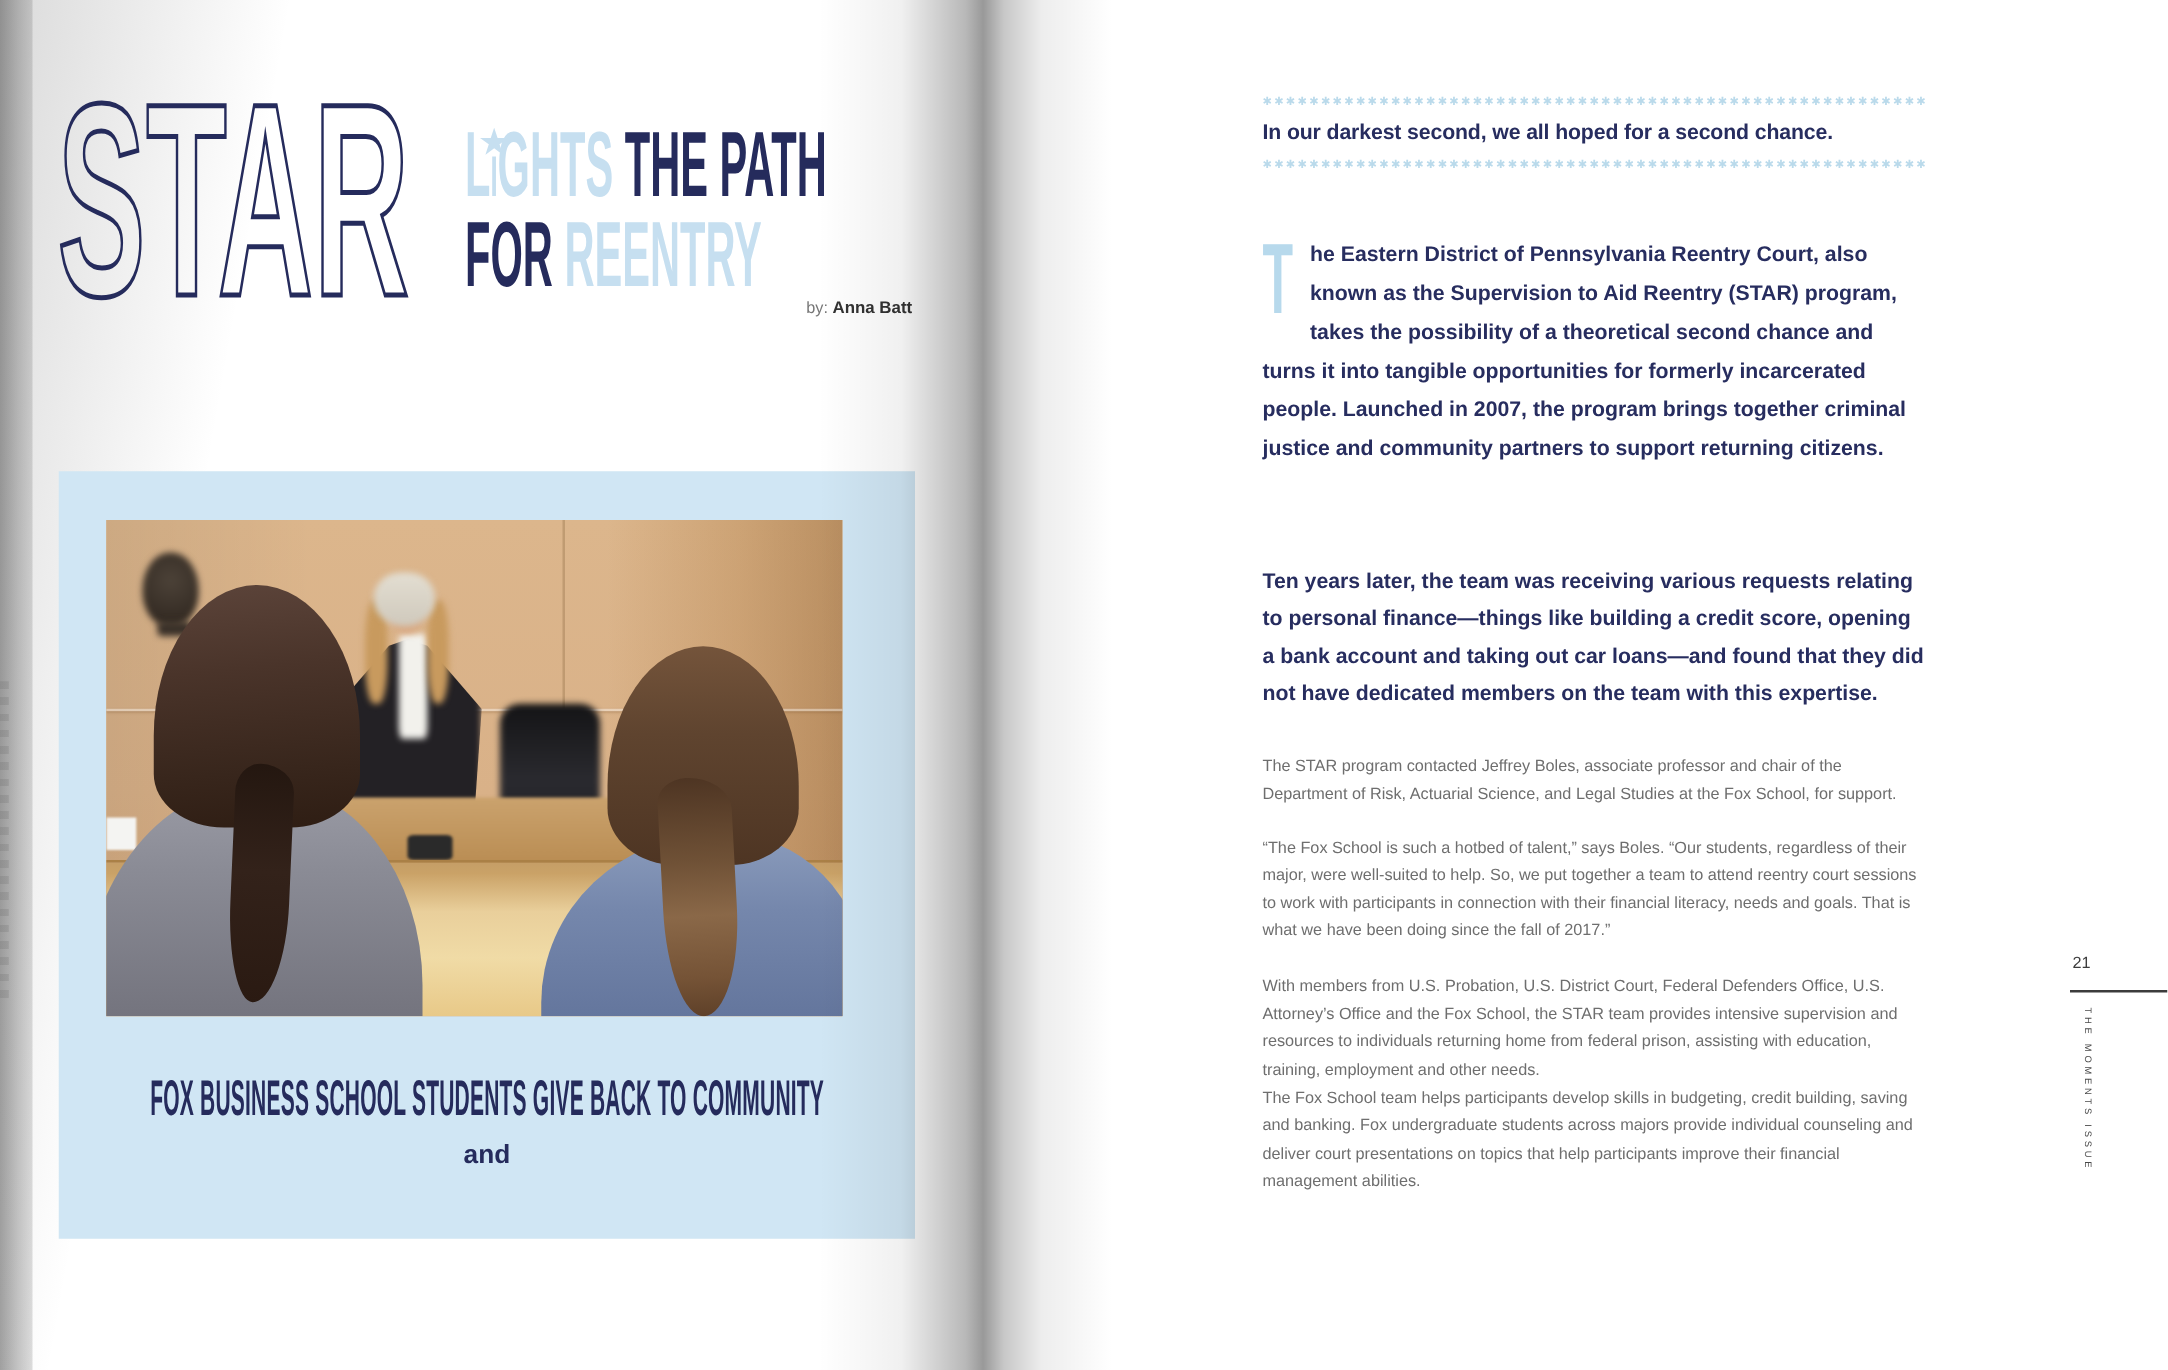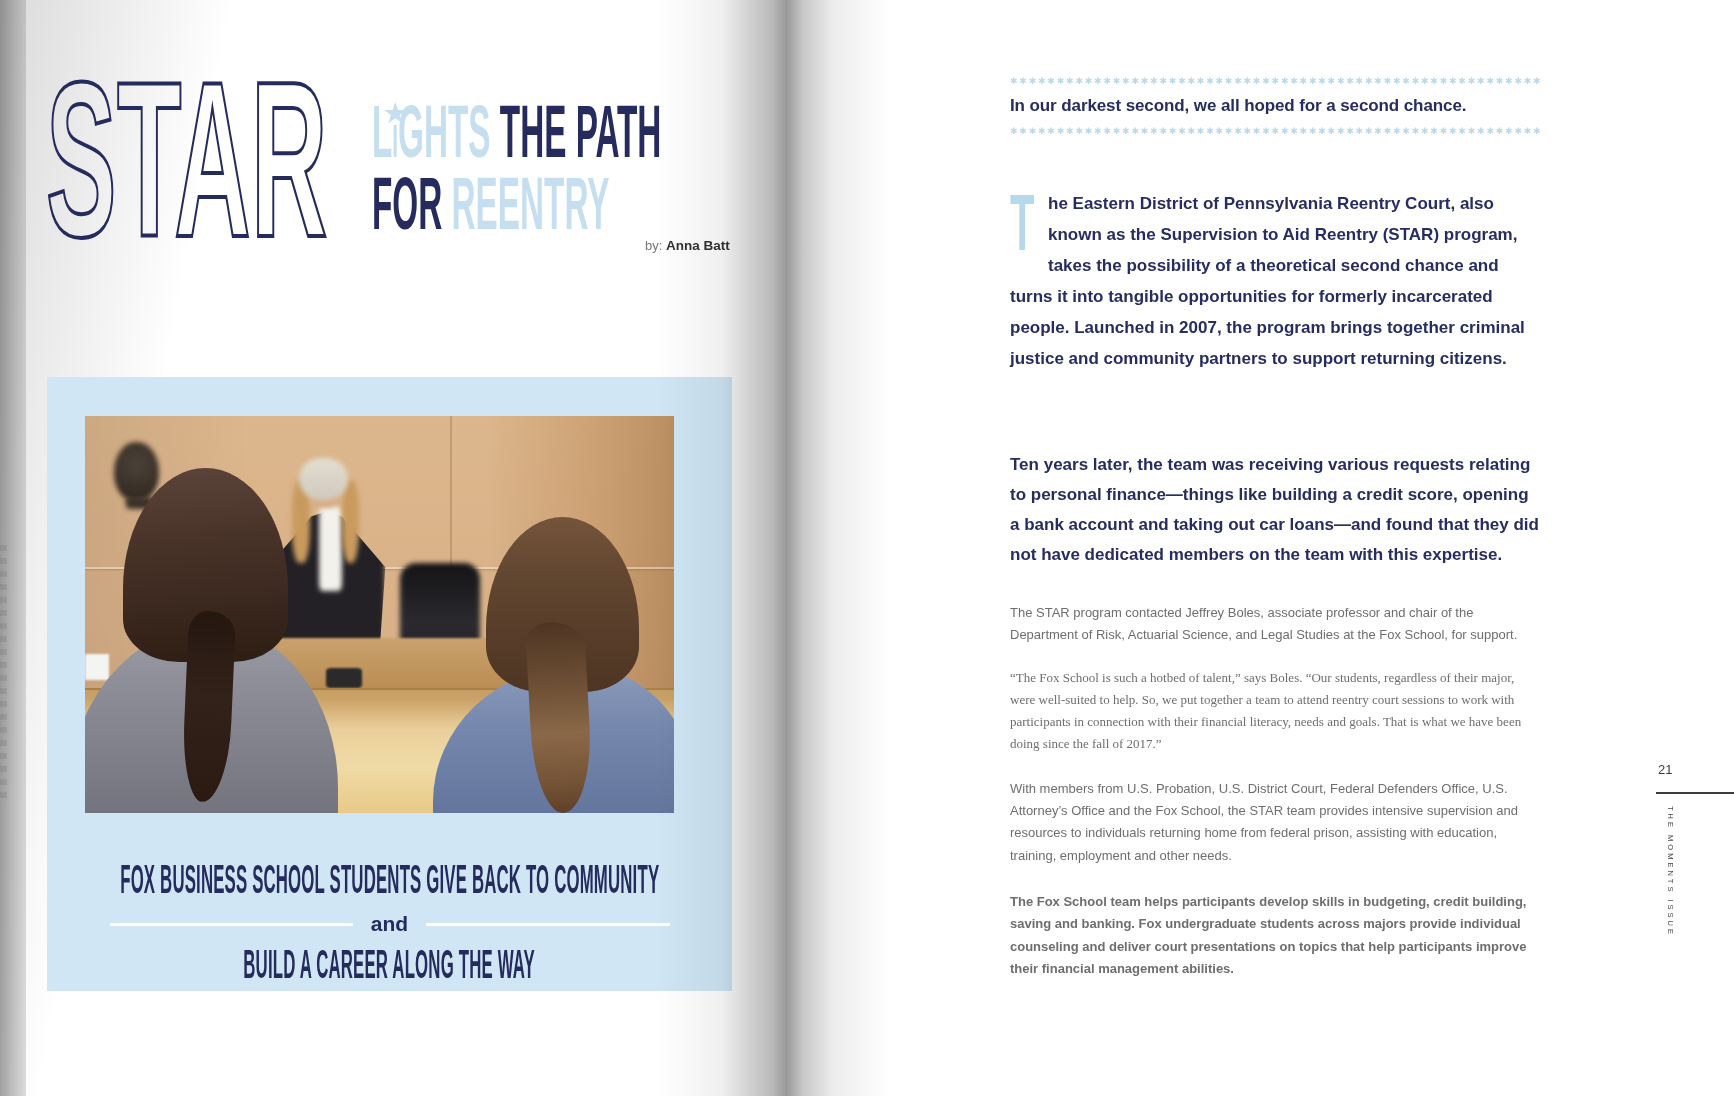--- a/index.html
+++ b/index.html
@@ -80,39 +80,39 @@
   .figR-hair{left:68%;top:25.5%;width:26%;height:44%;
     background:linear-gradient(180deg,#74543b 0%,#5f442f 40%,#4e3523 100%);
     border-radius:50% 50% 36% 36% / 64% 64% 26% 26%;}
   .figR-pony{left:75.5%;top:52%;width:10%;height:48%;transform:rotate(-3deg);
     background:linear-gradient(180deg,#4e3523 0%,#6f5136 35%,#8a6848 58%,#755336 84%,#5f4129 100%);
     border-radius:40% 60% 52% 48% / 10% 14% 45% 45%;}
 
   .caption{position:absolute;left:0;top:480px;width:100%;color:#252b5c;}
   .cap-row{display:flex;justify-content:center;align-items:center;}
   .cap-big{font-size:40px;font-weight:bold;white-space:nowrap;transform:scaleX(.42);letter-spacing:.01em;}
-  .cap-mid{width:560px;margin:10px auto 6px;display:flex;align-items:center;}
+  .cap-mid{width:560px;margin:10px auto 6px;display:flex;align-items:center;flex-direction:column;}
   .cap-rule{flex:1;height:3px;background:#fff;}
   .cap-and{margin:0 18px;font-size:21px;font-weight:bold;}
 
   
   .rp-col{position:absolute;left:1010px;top:0;width:530px;}
   .stars{position:absolute;width:530px;height:10px;line-height:10px;overflow:hidden;white-space:nowrap;
     font-size:9px;letter-spacing:1.8px;color:#badaeb;}
   .stars-top{top:76px;}
   .stars-bottom{top:126px;}
   .heading{position:absolute;top:96px;margin:0;font-size:17px;letter-spacing:-.1px;
     font-weight:bold;color:#272d5f;white-space:nowrap;}
   .article{position:absolute;top:188px;width:530px;}
   .lead{margin:0;font-size:17px;line-height:31px;font-weight:bold;color:#272d5f;}
   .lead.second{line-height:30px;margin-top:76px;}
   .dropcap{float:left;width:32px;height:60px;margin:6px 6px 0 0;font-size:80px;line-height:58px;
     font-weight:bold;color:#b7d9ec;transform:scaleX(.5);transform-origin:0 0;}
   .body-p{margin:0;font-size:13px;line-height:22.3px;color:#6e6e6e;}
-  .p3{margin-top:32px;} .p4{margin-top:20px;font-family:Liberation Serif, serif;} .p5{margin-top:22px;} .p6{margin-top:24px;font-weight:bold;}
+  .p3{margin-top:32px;} .p4{margin-top:20px;} .p5{margin-top:22px;} .p6{}
 
   .pagenum{position:absolute;left:1658px;top:762px;font-size:13px;color:#3c3c3c;}
   .folio-rule{position:absolute;left:1656px;top:792px;width:78px;height:2px;background:#3c3c3c;}
   .spine-text{position:absolute;left:1666px;top:806px;writing-mode:vertical-rl;
     font-size:7.5px;letter-spacing:3px;color:#4a4a4a;white-space:nowrap;}
 </style>
 </head>
 <body>
 
 <div>
@@ -168,23 +168,20 @@
 
       <div class="caption">
         <div class="cap-row">
             <div class="cap-big">FOX BUSINESS SCHOOL STUDENTS GIVE BACK TO COMMUNITY</div>
           </div>
         <div class="cap-mid">
           <span class="cap-rule"></span>
           <span class="cap-and">and</span>
           <span class="cap-rule"></span>
         </div>
-        <div class="cap-row">
-            <div class="cap-big">BUILD A CAREER ALONG THE WAY</div>
-          </div>
       </div>
     </div>
   </div>
 
   <div class="gutter"></div>
 
   <div class="rp-col">
     <div class="stars stars-top">✱✱✱✱✱✱✱✱✱✱✱✱✱✱✱✱✱✱✱✱✱✱✱✱✱✱✱✱✱✱✱✱✱✱✱✱✱✱✱✱✱✱✱✱✱✱✱✱✱✱✱✱✱✱✱✱✱✱✱✱</div>
     <h2 class="heading">In our darkest second, we all hoped for a second chance.</h2>
     <div class="stars stars-bottom">✱✱✱✱✱✱✱✱✱✱✱✱✱✱✱✱✱✱✱✱✱✱✱✱✱✱✱✱✱✱✱✱✱✱✱✱✱✱✱✱✱✱✱✱✱✱✱✱✱✱✱✱✱✱✱✱✱✱✱✱</div>

